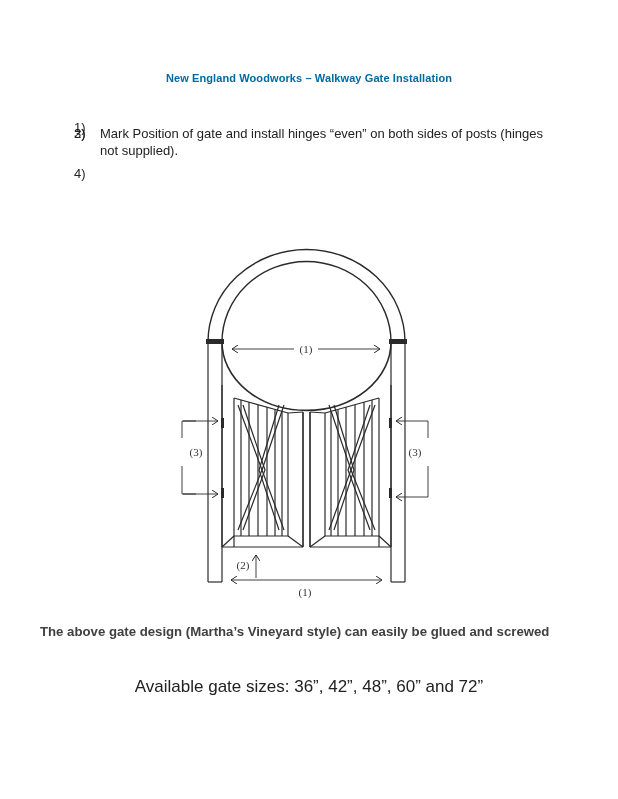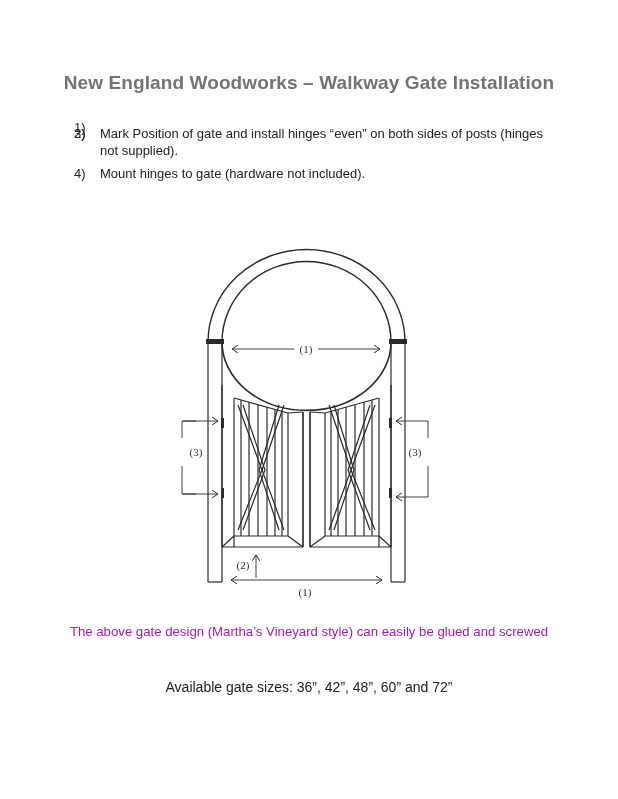--- a/index.html
+++ b/index.html
@@ -1,49 +1,48 @@
 <!DOCTYPE html>
 <html><head>
 <meta charset="utf-8">
 <style>
   html, body { margin: 0; padding: 0; background: #ffffff; }
   body { width: 618px; height: 799px; position: relative; overflow: hidden;
          font-family: "Liberation Sans", "DejaVu Sans", sans-serif; color: #1a1a1a; }
   .title { position: absolute; top: 72px; left: 0; width: 618px; text-align: center;
-           font-weight: bold; font-size: 19px; color: #737373; letter-spacing: 0.1px; }
+           font-weight: bold; font-size: 11px; color: #0369a1; letter-spacing: 0.1px; }
   .steps { position: absolute; top: 119px; left: 74px; width: 480px; margin: 0; padding: 0; list-style: none;
            font-size: 13px; line-height: 17px; color: #222; }
   .steps li { position: relative; padding-left: 26px; margin-bottom: 6px; }
   .steps .num { position: absolute; left: 0; top: 0; }
   .diagram { position: absolute; left: 170px; top: 240px; width: 280px; height: 370px; }
-  .caption { position: absolute; top: 623px; left: 40px; width: 538px; text-align: center;
-             font-size: 13.2px; line-height: 18px; color: #a21caf; }
+  .caption { position: absolute; top: 623px; left: 40px; width: 538px; text-align: left;
+             font-size: 13.2px; line-height: 18px; color: #404040; font-weight: bold; }
   .sizes { position: absolute; top: 678px; left: 40px; width: 538px; text-align: center;
-           font-size: 14px; line-height: 18px; color: #222; }
+           font-size: 17px; line-height: 18px; color: #222; }
   .dimlbl { font-family: "Liberation Serif", "DejaVu Serif", serif; font-size: 11px; fill: #333; }
 </style>
 </head>
 <body>
 
 <div class="title">New England Woodworks – Walkway Gate Installation</div>
 
 <ol class="steps">
   <li>
     <span class="num">1)</span>
   </li>
   <li>
     <span class="num">2)</span>
   </li>
   <li>
     <span class="num">3)</span>
     <span>Mark Position of gate and install hinges “even” on both sides of posts (hinges not supplied).</span>
   </li>
   <li>
     <span class="num">4)</span>
-    <span>Mount hinges to gate (hardware not included).</span>
   </li>
 </ol>
 
 <svg class="diagram" viewBox="170 240 280 370" xmlns="http://www.w3.org/2000/svg">
   <defs>
     <marker id="ah" markerWidth="8" markerHeight="8" refX="6" refY="4" orient="auto-start-reverse" markerUnits="userSpaceOnUse">
       <path d="M0,0 L6,4 L0,8" fill="none" stroke="#2a2a2a" stroke-width="1"></path>
     </marker>
   </defs>
   <g fill="none" stroke="#2a2a2a" stroke-width="1.2">

